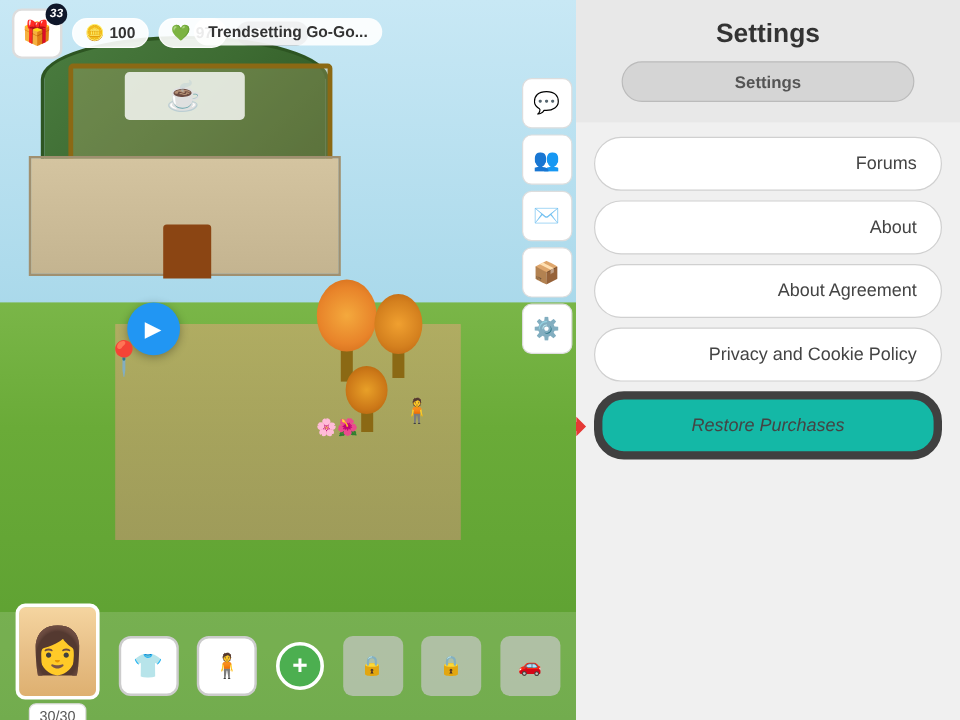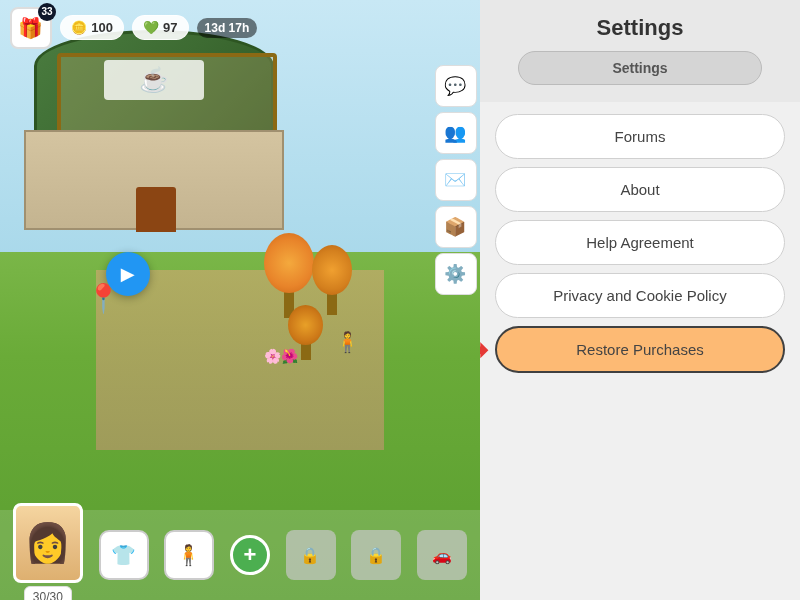--- a/index.html
+++ b/index.html
@@ -359,37 +359,38 @@
       flex-direction: column;
       gap: 8px;
       overflow-y: auto;
     }
 
     .menu-item {
       background: white;
       border: 1.5px solid #d0d0d0;
       border-radius: 25px;
       padding: 13px 20px;
-      text-align: center;
+      text-align: right;
       font-size: 15px;
       color: #444;
       cursor: pointer;
       font-weight: 500;
     }
 
     .menu-item-highlighted {
-      background: #fdba74;
-      border: 2px solid #404040;
+      background: #14b8a6;
+      border: 7px solid #404040;
       border-radius: 25px;
       padding: 13px 20px;
       text-align: center;
       font-size: 15px;
       color: #444;
       cursor: pointer;
       font-weight: 500;
+      font-style: italic;
     }
 
     
     .arrow-container {
       position: relative;
       display: flex;
       align-items: center;
     }
 
     .red-arrow {
@@ -478,36 +479,37 @@
   <div class="character">🧍</div>
 
   <div class="play-btn">▶</div>
 
   <div class="location-pin">📍</div>
 
   <div class="hud-top">
 
     <div style="position:relative;width:42px;height:42px;background:white;border-radius:8px;display:flex;align-items:center;justify-content:center;font-size:20px;border:2px solid #ddd;">
       🎁
-      <span style="position:absolute;top:-6px;right:-6px;background:#0f172a;color:white;border-radius:50%;width:18px;height:18px;font-size:10px;font-weight:bold;display:flex;align-items:center;justify-content:center;">33</span>
+      <span style="position:absolute;top:-6px;right:-6px;background:#0f172a;color:white;border-radius:50%;width:18px;height:18px;font-size:10px;font-weight:bold;display:flex;align-items:center;justify-content:center;font-style:italic;">33</span>
     </div>
 
     <div class="currency-badge">
       <span>🪙</span>
       <span>100</span>
     </div>
 
     <div class="currency-badge">
       <span>💚</span>
       <span>97</span>
     </div>
 
     <div class="timer-badge">13d 17h</div>
   </div>
 
+  <div class="quest-banner">Trendsetting Go-Go...</div>
 
   <div class="side-icons">
     <div class="side-icon-btn">💬</div>
     <div class="side-icon-btn">👥</div>
     <div class="side-icon-btn">✉️</div>
     <div class="side-icon-btn">📦</div>
     <div class="side-icon-btn">⚙️</div>
   </div>
 
   <div class="hud-bottom">
@@ -533,21 +535,21 @@
   <div class="settings-header">
     <div class="settings-title">Settings</div>
     <div class="tab-bar">
       <button class="tab tab-inactive">Settings</button>
     </div>
   </div>
 
   <div class="menu-list">
     <div class="menu-item">Forums</div>
     <div class="menu-item">About</div>
-    <div class="menu-item">Help Agreement</div>
+    <div class="menu-item">About Agreement</div>
     <div class="menu-item">Privacy and Cookie Policy</div>
 
     <div class="arrow-container">
       <div class="red-arrow">➡</div>
       <div class="menu-item-highlighted" style="flex:1;">Restore Purchases</div>
     </div>
   </div>
 
 </div>
 

